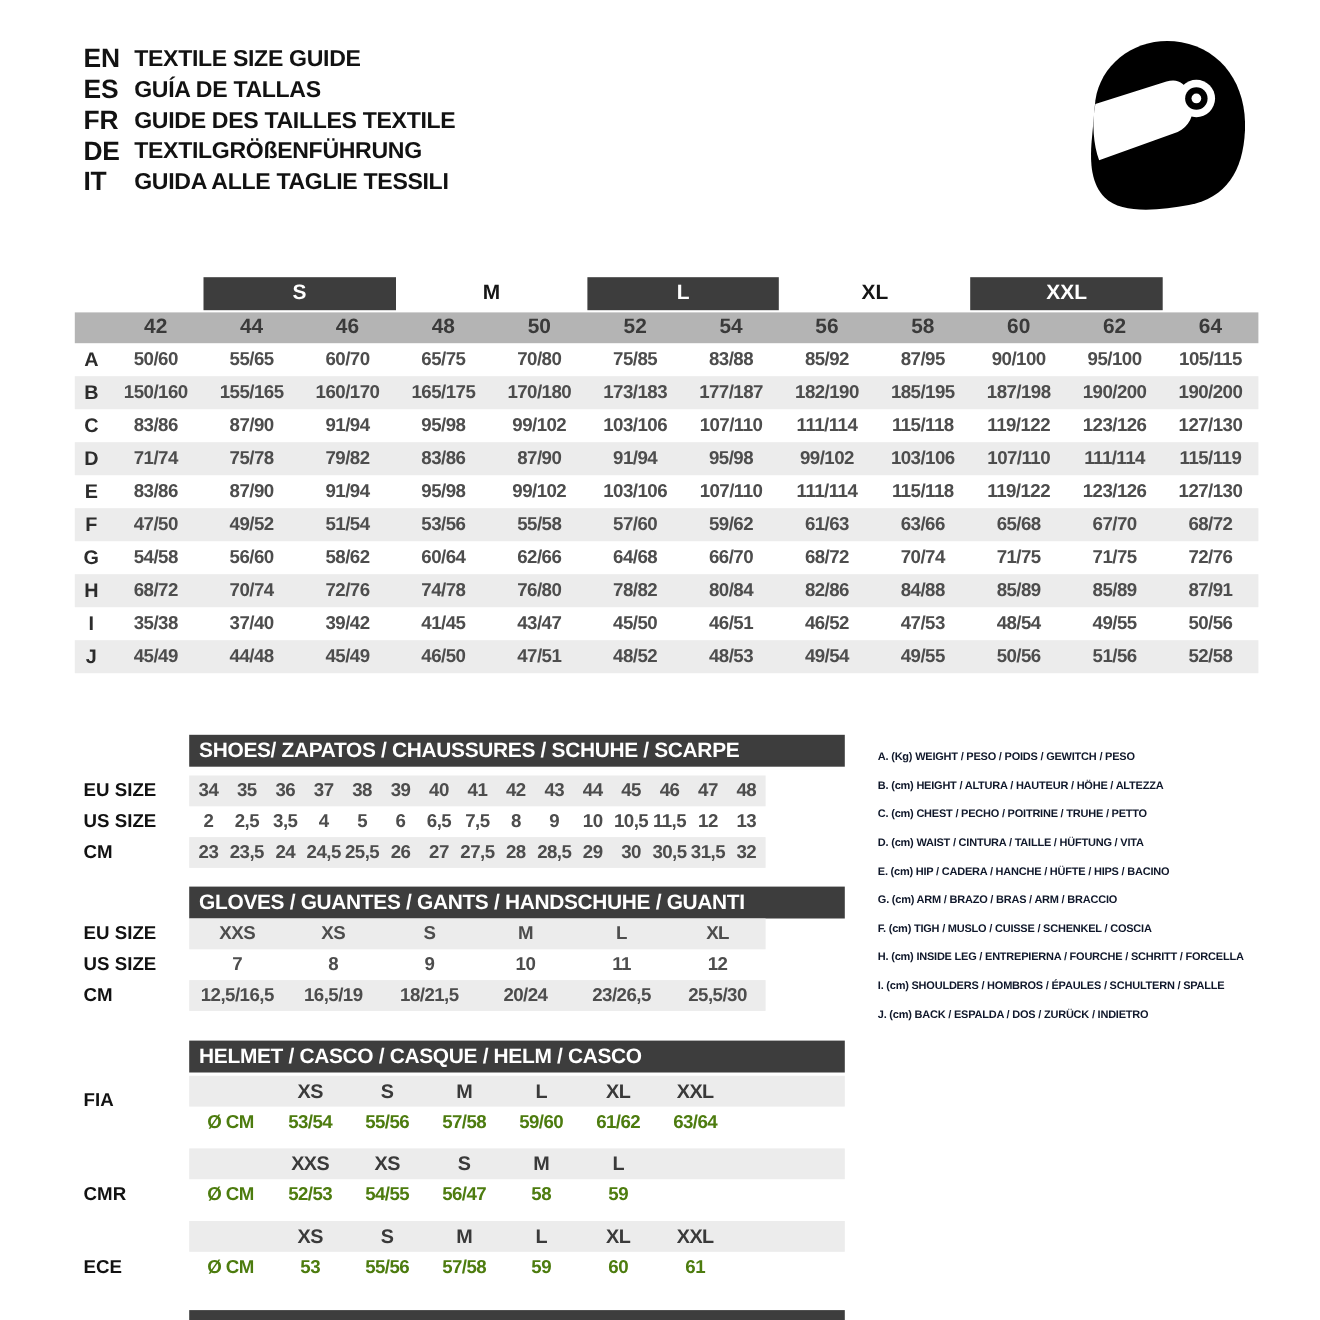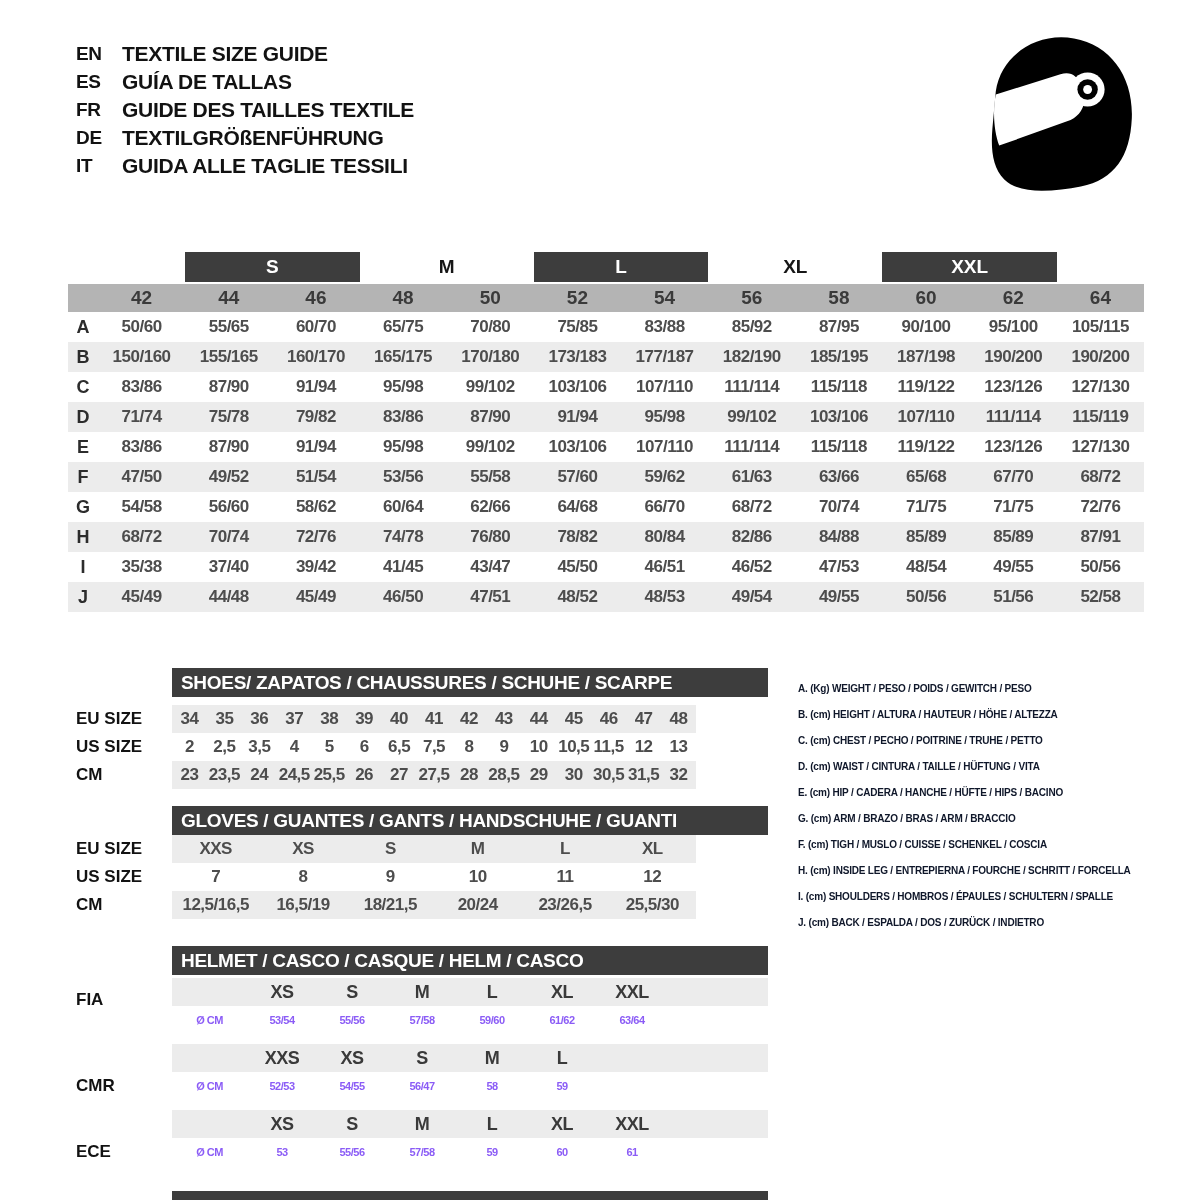--- a/index.html
+++ b/index.html
@@ -2,21 +2,21 @@
 <html><head>
 <meta charset="utf-8">
 <style>
   html,body{margin:0;padding:0;background:#fff;}
   .canvas{position:relative;width:1200px;height:1200px;background:#ffffff;overflow:hidden;
           font-family:"Liberation Sans",sans-serif;}
 
   
   .lang-block{position:absolute;left:76px;top:40px;}
   .lang-row{display:flex;height:28px;align-items:center;}
-  .lang-code{width:46px;font-weight:bold;font-size:19px;color:#121212;letter-spacing:-0.3px;}
+  .lang-code{width:46px;font-weight:bold;font-size:24px;color:#121212;letter-spacing:-0.3px;}
   .lang-title{font-weight:bold;font-size:21px;color:#121212;letter-spacing:-0.3px;}
 
   
   .helmet-icon{position:absolute;left:972px;top:30px;width:170px;height:170px;}
 
   
   .main-table{position:absolute;left:68px;top:252px;width:1076px;}
   .hdr-grid{display:grid;grid-template-columns:30px repeat(12,1fr);height:30px;}
   .size-group{display:flex;align-items:center;justify-content:center;font-weight:bold;font-size:19px;}
   .size-group.dark{background:#3d3d3d;color:#ffffff;}
@@ -41,21 +41,21 @@
   .glove-grid{grid-template-columns:repeat(6,1fr);}
   .scell{text-align:center;font-weight:bold;font-size:17px;color:#4d4d4d;letter-spacing:-0.5px;}
 
   .side-label{position:absolute;left:76px;height:28px;display:flex;align-items:center;
               font-weight:bold;font-size:17px;color:#121212;}
 
   
   .hrow{position:absolute;left:172px;width:596px;height:28px;display:grid;
         grid-template-columns:75px repeat(6,70px);align-items:center;}
   .hrow.gray{background:#ececec;}
-  .hcell{text-align:center;font-weight:bold;font-size:11px;color:#8b5cf6;letter-spacing:-0.5px;}
+  .hcell{text-align:center;font-weight:bold;font-size:17px;color:#4d7c0f;letter-spacing:-0.5px;}
   .hsize{color:#3a3a3a;font-size:18px;}
 
   
   .legend{position:absolute;left:798px;top:676px;width:392px;}
   .legend-item{font-weight:bold;font-size:10px;color:#0f172a;line-height:26px;letter-spacing:-0.2px;}
 
   
   .bottom-bar{position:absolute;left:172px;top:1191px;width:596px;height:9px;background:#3d3d3d;}
 </style>
 </head>

